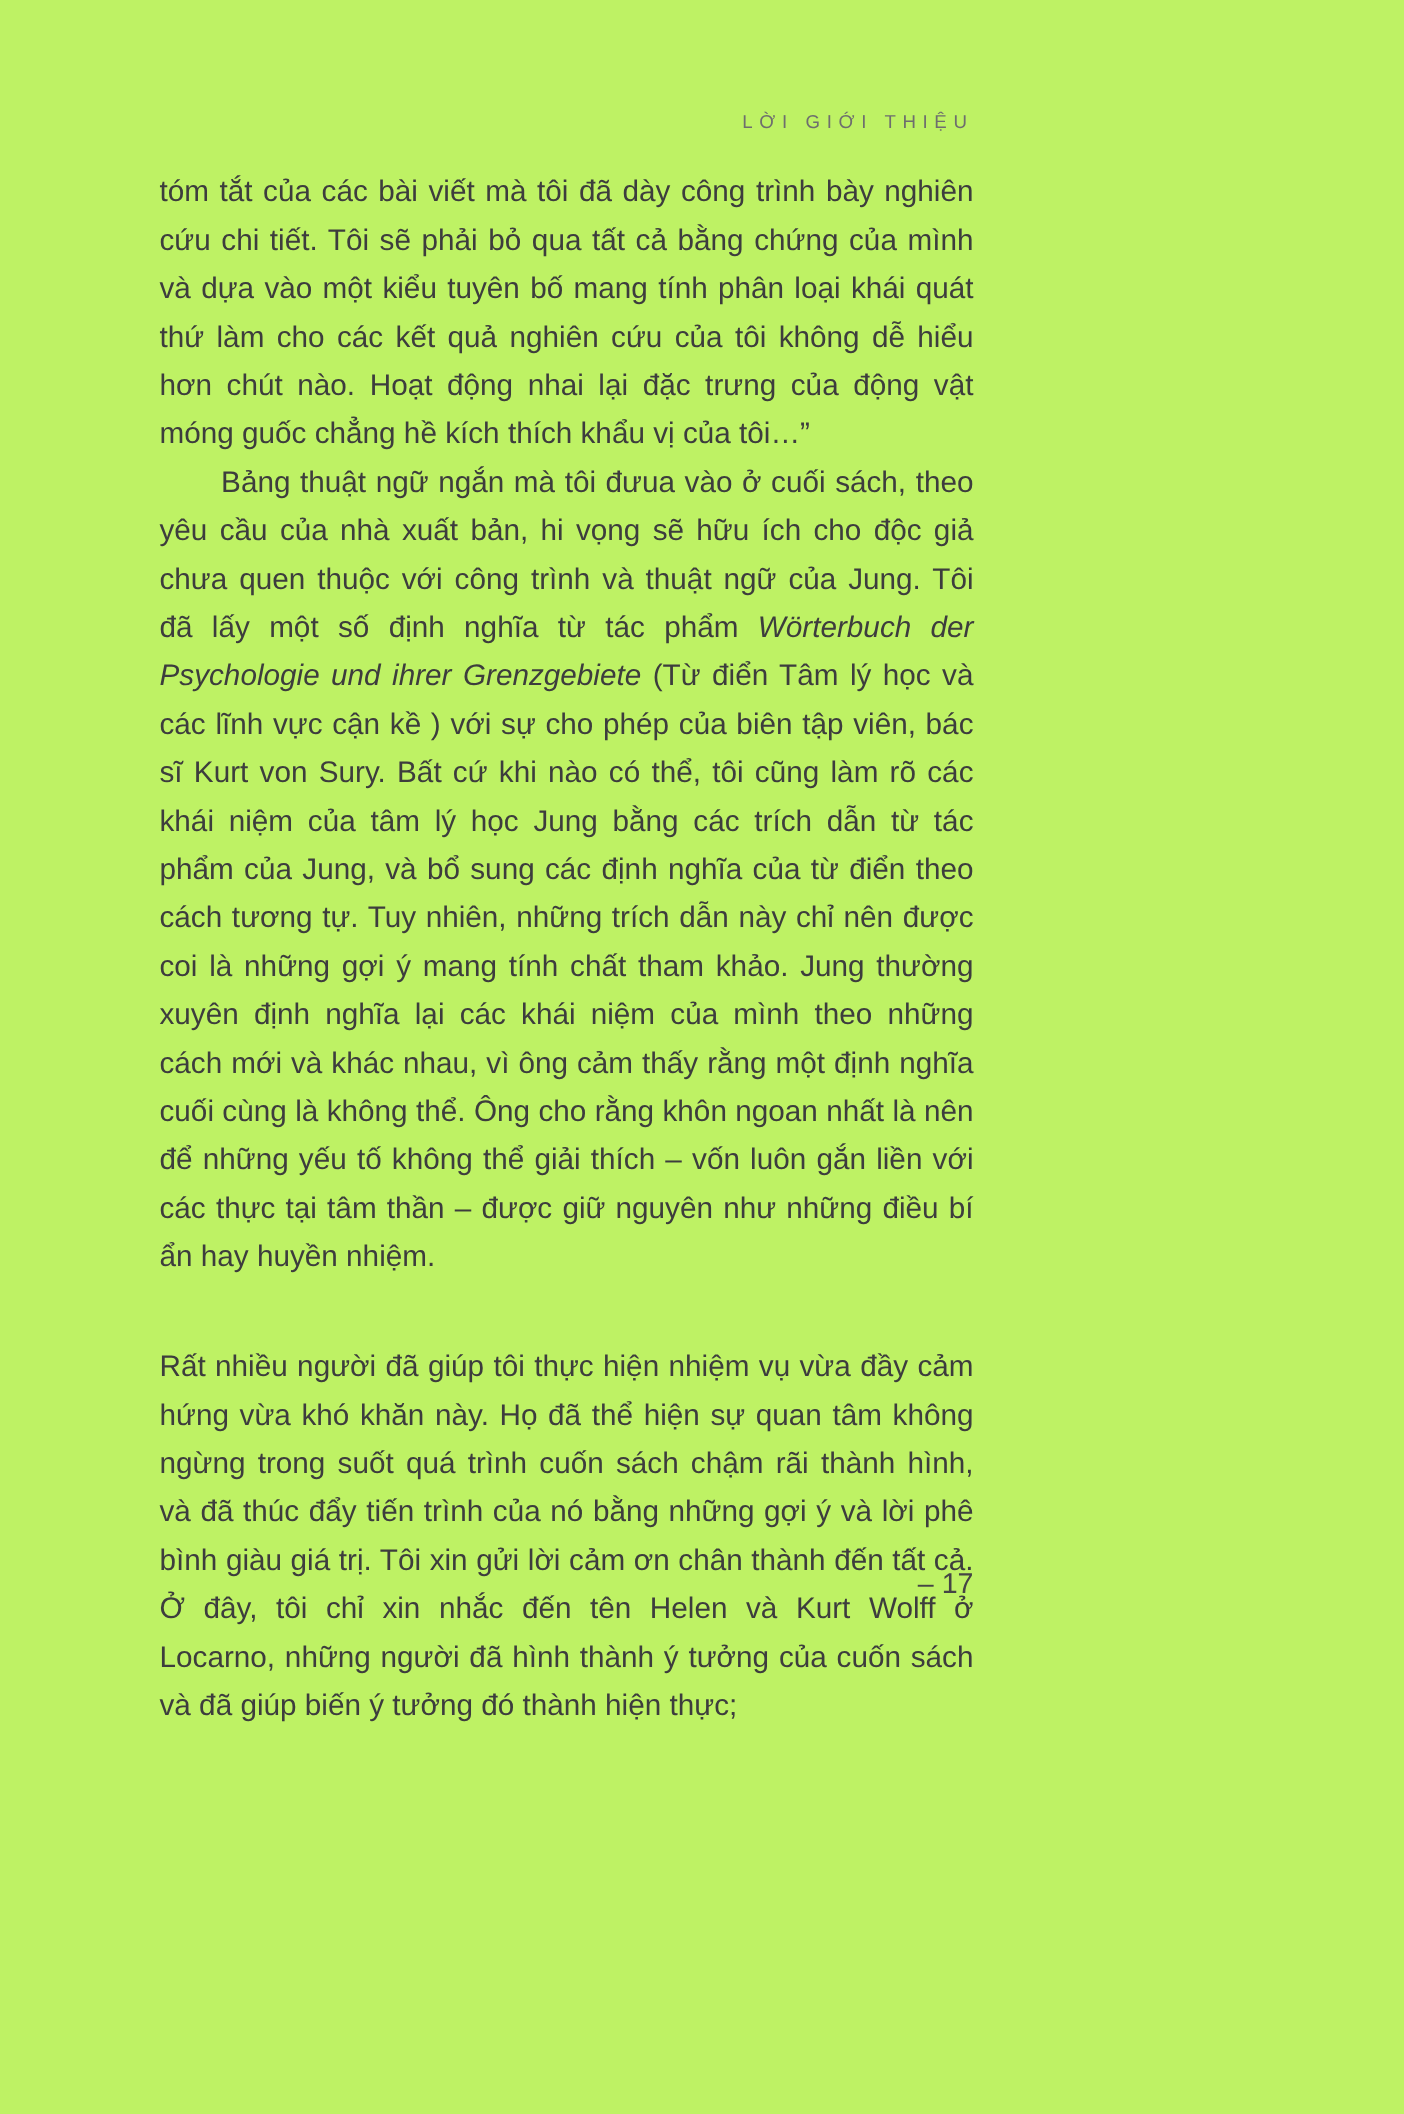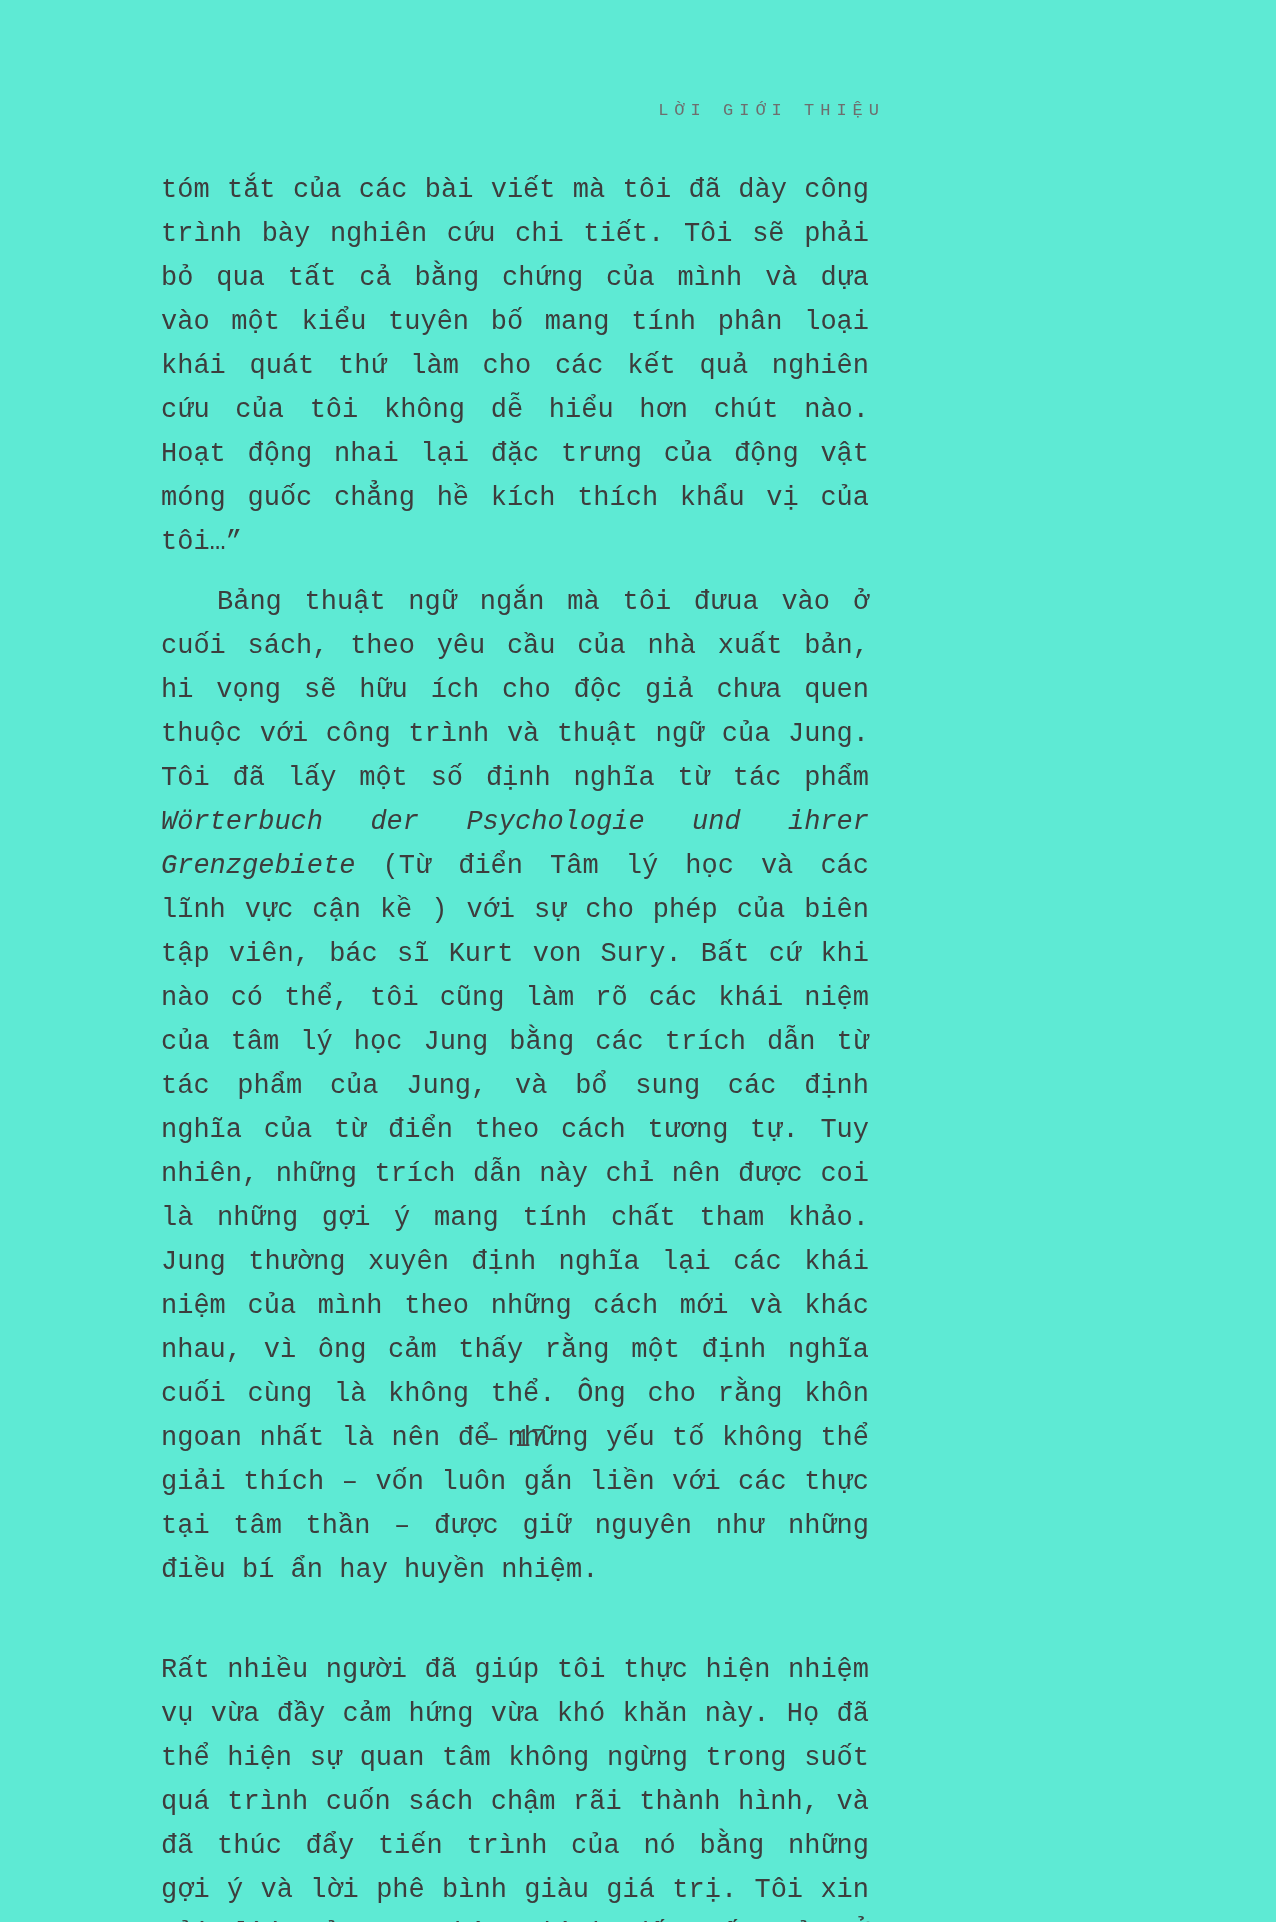--- a/index.html
+++ b/index.html
@@ -4,23 +4,23 @@
 <style>
   html, body {
     margin: 0;
     padding: 0;
     background: #ffffff;
   }
   .page {
     position: relative;
     width: 1276px;
     height: 1922px;
-    background: #5eead4;
+    background: #bef264;
     overflow: hidden;
-    font-family: Liberation Mono, monospace;
+    font-family: Liberation Sans, sans-serif;
     color: #3d3d3d;
   }
   .running-header {
     position: absolute;
     top: 101px;
     left: 145px;
     width: 740px;
     text-align: right;
     font-size: 17px;
     letter-spacing: 6px;
@@ -31,38 +31,38 @@
     position: absolute;
     top: 152px;
     left: 145px;
     width: 740px;
     font-size: 27px;
     line-height: 44px;
     text-align: justify;
     text-justify: inter-word;
   }
   .para {
-    margin: 16px;
+    margin: 0;
     padding: 0;
   }
   .para.indent {
     text-indent: 56px;
   }
   .para.space-before {
     margin-top: 56px;
   }
   .italic {
     font-style: italic;
   }
   .page-number {
     position: absolute;
     top: 1424px;
     left: 145px;
     width: 740px;
-    text-align: center;
+    text-align: right;
     font-size: 26px;
     color: #454545;
   }
 </style>
 </head>
 <body>
 
 <div class="page">
   <div class="running-header">LỜI GIỚI THIỆU</div>
 

